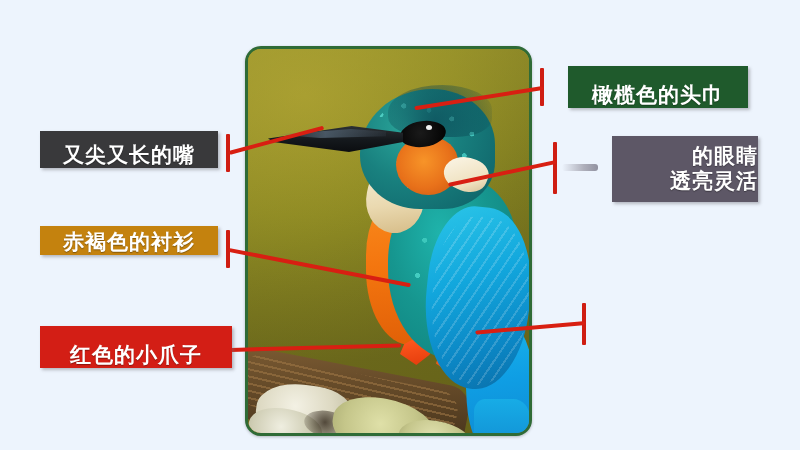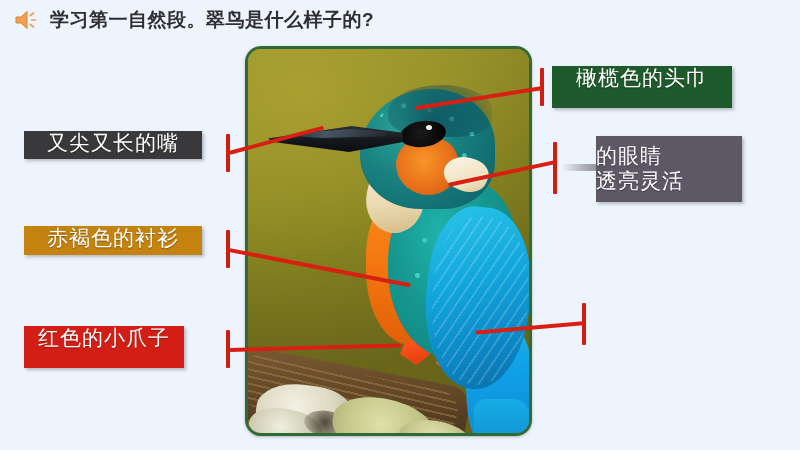--- a/index.html
+++ b/index.html
@@ -286,36 +286,37 @@
     width: 46px; height: 26px;
     border-radius: 50%;
     background: radial-gradient(circle at 45% 45%, rgba(35,24,12,0.75) 0%, rgba(35,24,12,0.15) 75%, transparent 100%);
     transform: rotate(10deg);
   }
 
   
   .label {
     position: absolute;
     display: flex;
-    align-items: flex-start;
+    align-items: flex-end;
     justify-content: center;
     color: #ffffff;
-    font-weight: normal;
+    font-weight: bold;
     font-size: 21px;
     letter-spacing: 1px;
     text-align: center;
     box-sizing: border-box;
     text-shadow: 0 1px 1px rgba(0,0,0,0.35);
     box-shadow: 2px 2px 3px rgba(110,110,120,0.45);
     line-height: 1.18;
-  }
-
-  #label-bill     { left: 24px;  top: 131px; width: 178px; height: 28px; background: #39393b; }
+    margin-left: 16px;
+  }
+
+  #label-bill     { left: 24px;  top: 131px; width: 178px; height: 37px; background: #39393b; }
   #label-shirt    { left: 24px;  top: 226px; width: 178px; height: 29px; background: #c4820e; }
-  #label-claws    { left: 24px;  top: 326px; width: 160px; height: 42px; background: #d31e15; }
+  #label-claws    { left: 24px;  top: 326px; width: 192px; height: 42px; background: #d31e15; }
   #label-scarf    { left: 552px; top: 66px;  width: 180px; height: 42px; background: #1f5a2c; }
   #label-eyes     { left: 596px; top: 136px; width: 146px; height: 66px; background: #5d5766;
                     flex-direction: column; }
   #label-coat     { left: 602px; top: 300px; width: 176px; height: 44px; background: #4d6b63; }
 
   
   .bracket {
     position: absolute;
     background: #cf1d12;
     border-radius: 1px;
@@ -331,31 +332,20 @@
     height: 7px;
     background: linear-gradient(90deg, rgba(190,190,200,0.0) 0%, rgba(168,168,180,0.9) 60%, rgba(140,140,155,0.95) 100%);
     border-radius: 3px;
   }
 </style>
 </head>
 <body>
 
 <div id="slide">
 
-  <div class="header">
-    <span class="speaker-icon">
-      <svg width="26" height="22" viewBox="0 0 26 22">
-        <path d="M2 8 L7 8 L13 2.5 L13 19.5 L7 14 L2 14 Z" fill="#f0a050" stroke="#d98a34" stroke-width="1"></path>
-        <path d="M16.5 6.5 L19.5 4" stroke="#f0a050" stroke-width="1.7" stroke-linecap="round"></path>
-        <path d="M17.5 11 L21.5 11" stroke="#f0a050" stroke-width="1.7" stroke-linecap="round"></path>
-        <path d="M16.5 15.5 L19.5 18" stroke="#f0a050" stroke-width="1.7" stroke-linecap="round"></path>
-      </svg>
-    </span>
-    <span class="header-title">学习第一自然段。翠鸟是什么样子的?</span>
-  </div>
 
   <div class="photo-frame">
     <div class="photo-inner">
       <div class="bg-grad"></div>
       <div class="bg-grad2"></div>
 
       <div class="bird branch"></div>
       <div class="bird branch-grain"></div>
       <div class="bird lichen-a"></div>
       <div class="bird lichen-c"></div>

